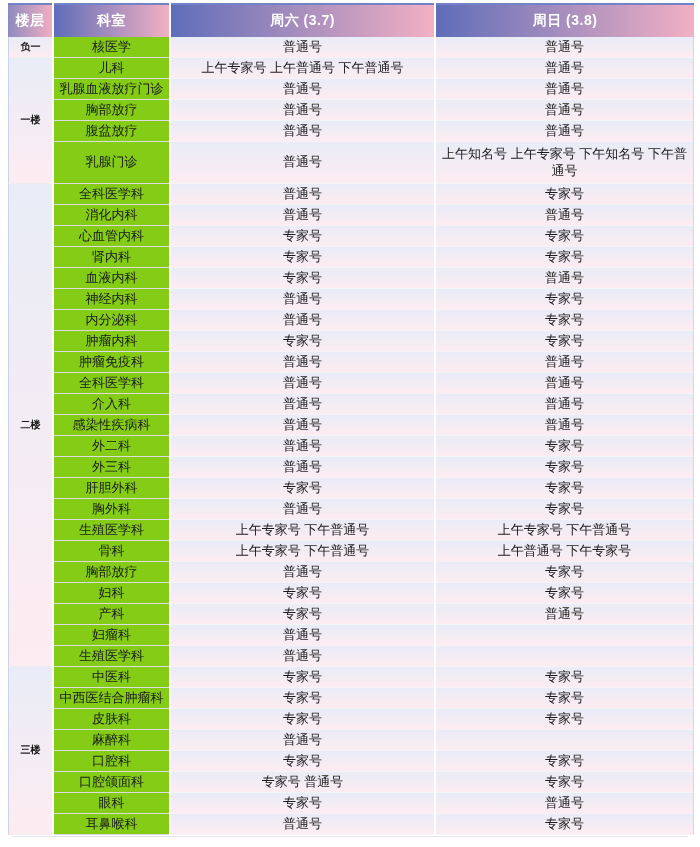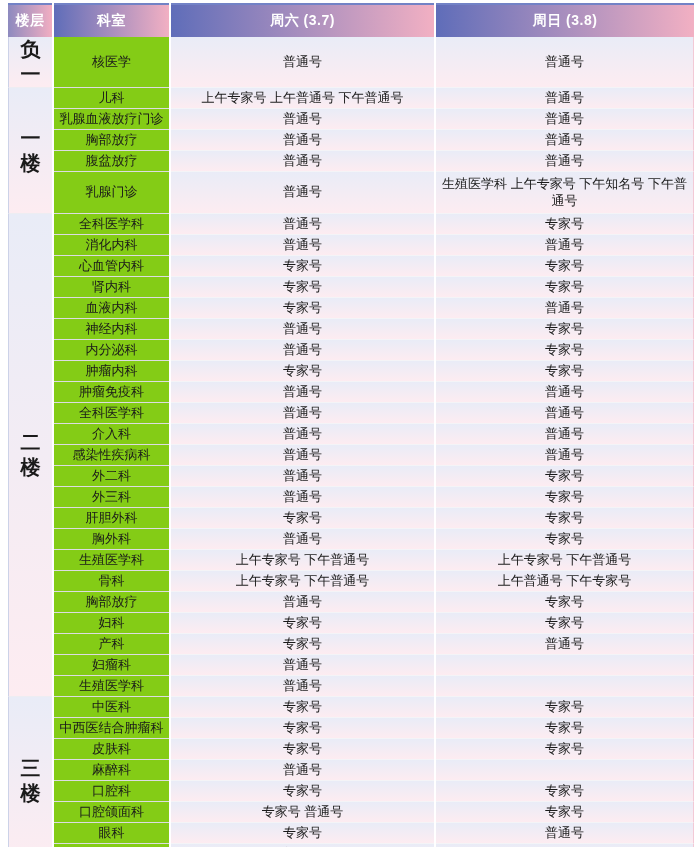--- a/index.html
+++ b/index.html
@@ -45,21 +45,21 @@
     text-align: center;
     vertical-align: middle;
     font-size: 13px;
     color: #1a1a1a;
     line-height: 1.25;
     overflow: hidden;
   }
   td.floor-cell {
     background: linear-gradient(to bottom, #e9ecf7, #fdecf1);
     font-weight: bold;
-    font-size: 20px;
+    font-size: 10px;
     border-bottom: 1px solid #ededf2;
     border-left: 1px solid #ccd2e8;
   }
   td.dept-cell {
     background: #84cc16;
     border-bottom: 1px solid #dcdce2;
   }
   td.day-cell {
     background: linear-gradient(to bottom, #e9ecf7, #fdecf1);
     border-bottom: 1px solid #f4f4f7;
@@ -117,21 +117,21 @@
           <td class="day-cell sun-cell">普通号</td>
         </tr>
         <tr>
           <td class="dept-cell">腹盆放疗</td>
           <td class="day-cell">普通号</td>
           <td class="day-cell sun-cell">普通号</td>
         </tr>
         <tr class="tall">
           <td class="dept-cell">乳腺门诊</td>
           <td class="day-cell">普通号</td>
-          <td class="day-cell sun-cell">生殖医学科 上午专家号  下午知名号 下午普通号</td>
+          <td class="day-cell sun-cell">上午知名号 上午专家号  下午知名号 下午普通号</td>
         </tr>
         <tr>
           <td class="floor-cell" rowspan="23">二楼</td>
           <td class="dept-cell">全科医学科</td>
           <td class="day-cell">普通号</td>
           <td class="day-cell sun-cell">专家号</td>
         </tr>
         <tr>
           <td class="dept-cell">消化内科</td>
           <td class="day-cell">普通号</td>

